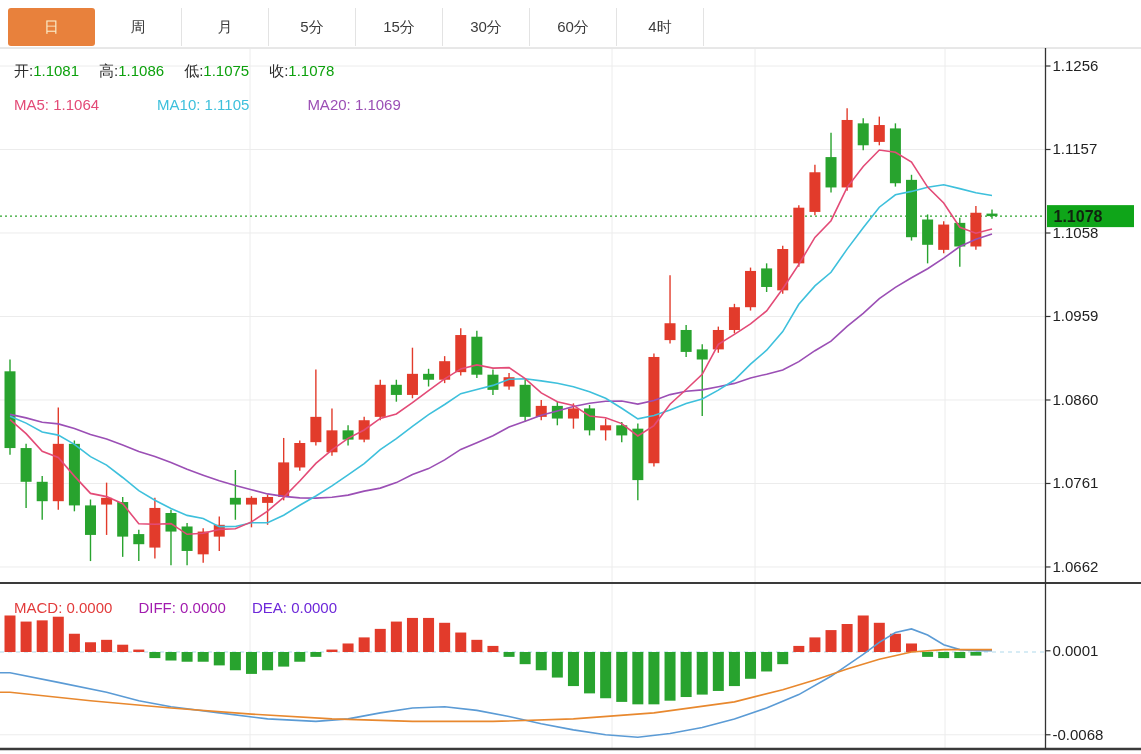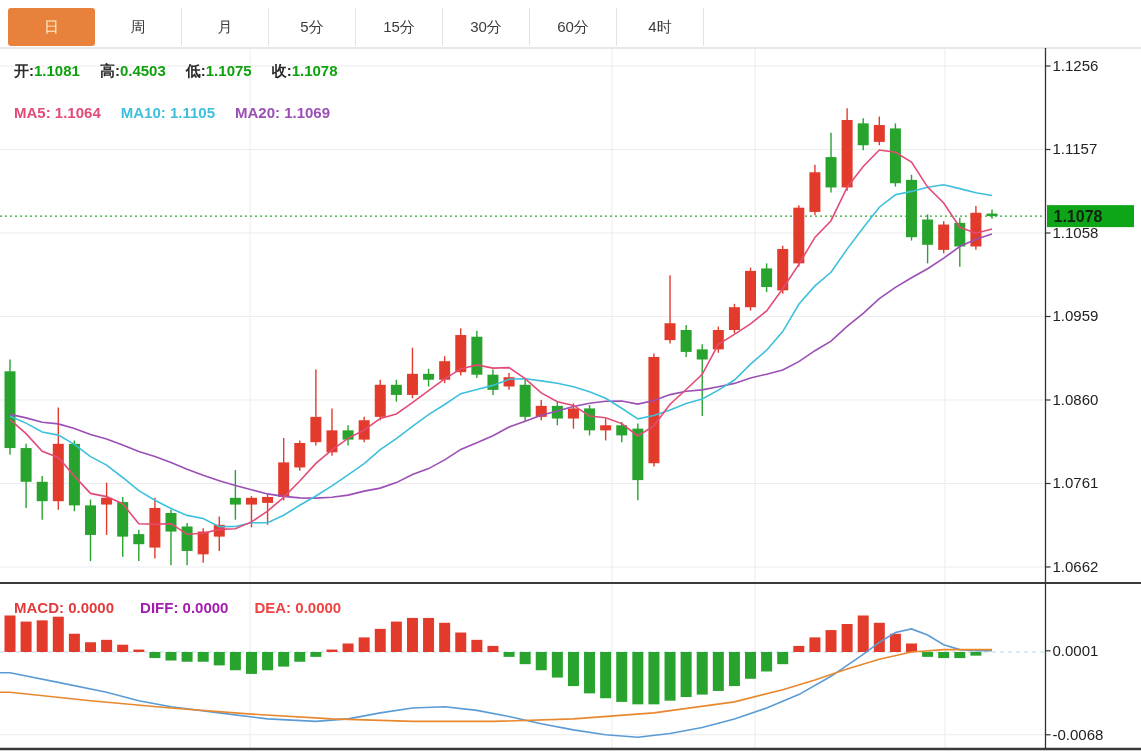--- a/index.html
+++ b/index.html
@@ -6,28 +6,28 @@
   .app{position:relative;width:1141px;height:754px;background:#fff;overflow:hidden;
        font-family:"Liberation Sans","DejaVu Sans",sans-serif;}
   
   .tabbar{position:absolute;top:0;left:0;width:1141px;height:48px;background:#fff;
           border-bottom:1px solid #e8e8e8;box-sizing:border-box;padding:8px 0 0 8px;display:flex;}
   .tab{width:87px;height:38px;line-height:38px;text-align:center;font-size:15px;color:#3c3c3c;
        border-right:1px solid #e3e3e3;box-sizing:border-box;cursor:pointer;background:#fff;}
   .tab.active{background:#e8813c;color:#faeecb;border-right:none;border-radius:3px;}
   
   .hdr{position:absolute;left:14px;display:flex;align-items:center;font-size:15px;z-index:3;
-       pointer-events:none;white-space:nowrap;font-weight:bold;}
+       pointer-events:none;white-space:nowrap;}
   .hdr .pair{margin-right:20px;}
   .lbl{color:#2b2b2b;}
   .val-green{color:#0da10d;}
   .ma5{color:#e34b77;}  .ma10{color:#3ec0dc;text-align:center;}  .ma20{color:#9b4fb5;text-align:center;}
-  .macd-r{color:#e23b3b;} .diff-b{color:#a21caf;} .dea-o{color:#ef4444;}
+  .macd-r{color:#e23b3b;} .diff-b{color:#a21caf;} .dea-o{color:#6d28d9;}
   #ohlc-row{top:62px;}
-  #ma-row{top:104px;}
+  #ma-row{top:96px;gap:38px;}
   #macd-row{top:599px;}
   #macd-row .pair{margin-right:26px;}
   svg{position:absolute;top:48px;left:0;}
   text{font-family:"Liberation Sans","DejaVu Sans",sans-serif;}
 </style>
 </head>
 <body>
 
 <div class="app">
 
@@ -37,21 +37,21 @@
     <div class="tab">月</div>
     <div class="tab">5分</div>
     <div class="tab">15分</div>
     <div class="tab">30分</div>
     <div class="tab">60分</div>
     <div class="tab">4时</div>
   </div>
 
   <div class="hdr" id="ohlc-row">
     <span class="pair"><span class="lbl">开:</span><span class="val-green">1.1081</span></span>
-    <span class="pair"><span class="lbl">高:</span><span class="val-green">0.4503</span></span>
+    <span class="pair"><span class="lbl">高:</span><span class="val-green">1.1086</span></span>
     <span class="pair"><span class="lbl">低:</span><span class="val-green">1.1075</span></span>
     <span class="pair"><span class="lbl">收:</span><span class="val-green">1.1078</span></span>
   </div>
 
   <div class="hdr" id="ma-row">
     <span class="pair ma5"><span>MA5:</span> <span>1.1064</span></span>
     <span class="pair ma10"><span>MA10:</span> <span>1.1105</span></span>
     <span class="pair ma20"><span>MA20:</span> <span>1.1069</span></span>
   </div>
 

